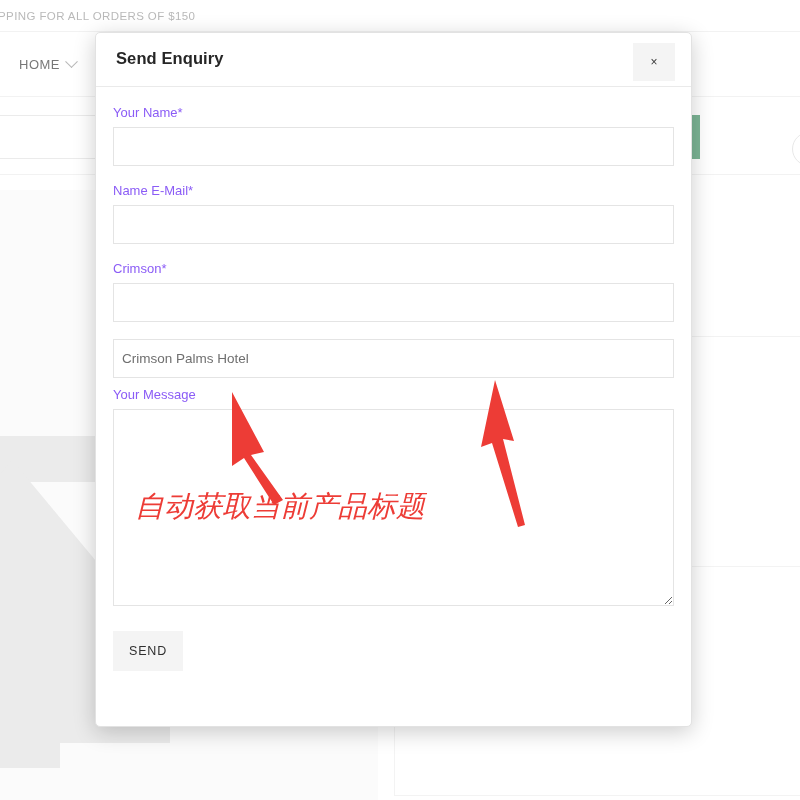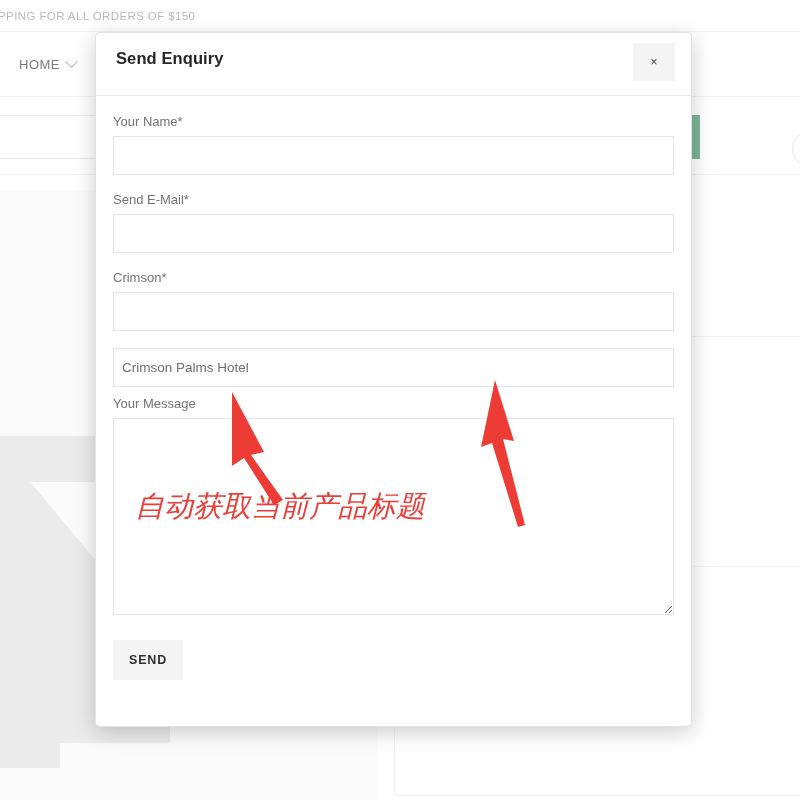--- a/index.html
+++ b/index.html
@@ -202,21 +202,21 @@
     left: 95px; top: 32px;
     width: 597px;
     height: 695px;
     background: #ffffff;
     border: 1px solid #e2e2e2;
     border-radius: 5px;
     box-shadow: 0 5px 22px rgba(0,0,0,0.20);
   }
   .modal-header {
     position: relative;
-    height: 63px;
+    height: 54px;
     border-bottom: 1px solid #eaeaea;
   }
   .modal-title {
     position: absolute;
     left: 20px; top: 16px;
     font-size: 16.5px;
     font-weight: bold;
     color: #262626;
     letter-spacing: 0.1px;
   }
@@ -233,21 +233,21 @@
     border: 0;
     font-family: inherit;
     cursor: pointer;
   }
   .modal-body {
     position: relative;
     padding: 18px 17px 0 17px;
   }
   .field-label {
     font-size: 13px;
-    color: #737373;
+    color: #8b5cf6;
     margin: 0 0 7px 0;
     display: block;
   }
   .txt {
     width: 100%;
     height: 39px;
     border: 1px solid #e4e4e4;
     background: #fff;
     outline: none;
     font-size: 13.5px;
@@ -274,21 +274,21 @@
     padding: 10px 14px;
     resize: both;
   }
   .send-btn {
     margin-top: 21px;
     width: 70px; height: 40px;
     background: #f4f4f4;
     border: 0;
     font-family: inherit;
     font-size: 12.5px;
-    font-weight: bold;
+    font-weight: normal;
     letter-spacing: 0.8px;
     color: #2f2f2f;
     cursor: pointer;
   }
 
   
   #annotations {
     position: absolute;
     inset: 0;
     pointer-events: none;
@@ -371,21 +371,21 @@
   <div class="modal-header">
     <div class="modal-title">Send Enquiry</div>
     <button class="modal-close">×</button>
   </div>
 
   <div class="modal-body">
 
     <label class="field-label">Your Name*</label>
     <input class="txt" type="text" value="" style="">
 
-    <label class="field-label">Send E-Mail*</label>
+    <label class="field-label">Name E-Mail*</label>
     <input class="txt" type="text" value="" style="">
 
     <label class="field-label">Crimson*</label>
     <input class="txt" type="text" value="" style="">
 
     <div class="row2">
       <input class="txt" type="text" value="Crimson Palms Hotel" style="">
     </div>
 
     <label class="field-label">Your Message</label>

